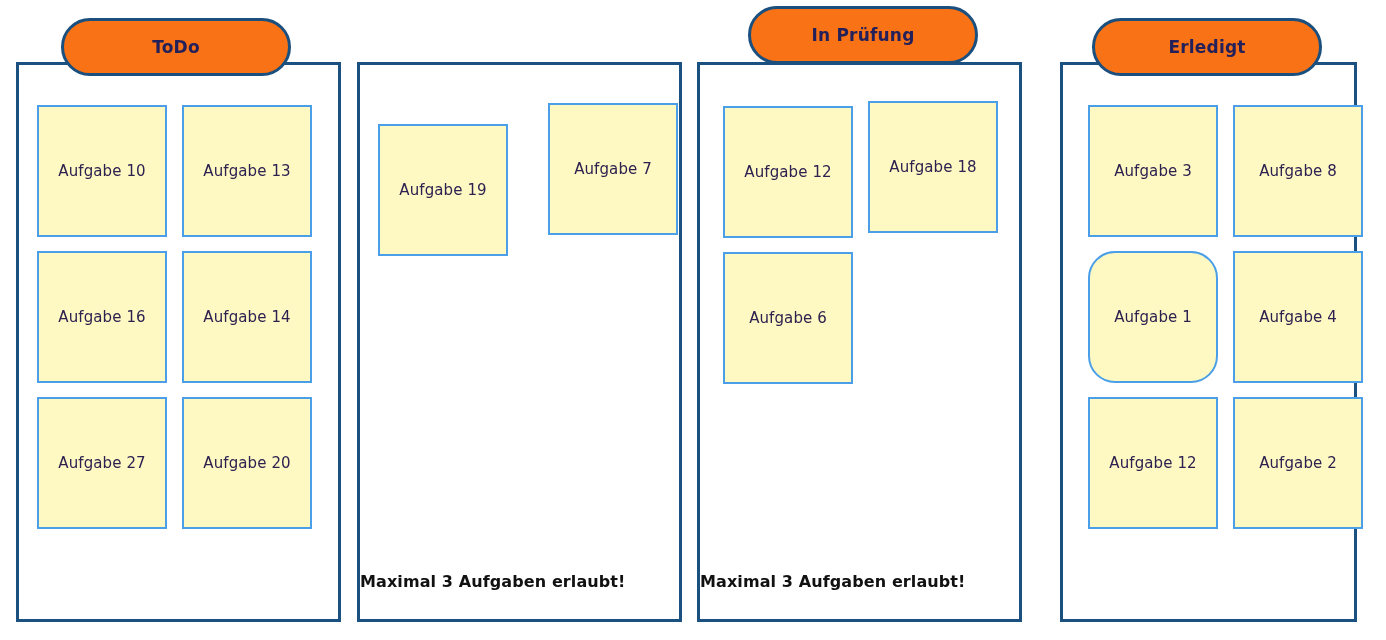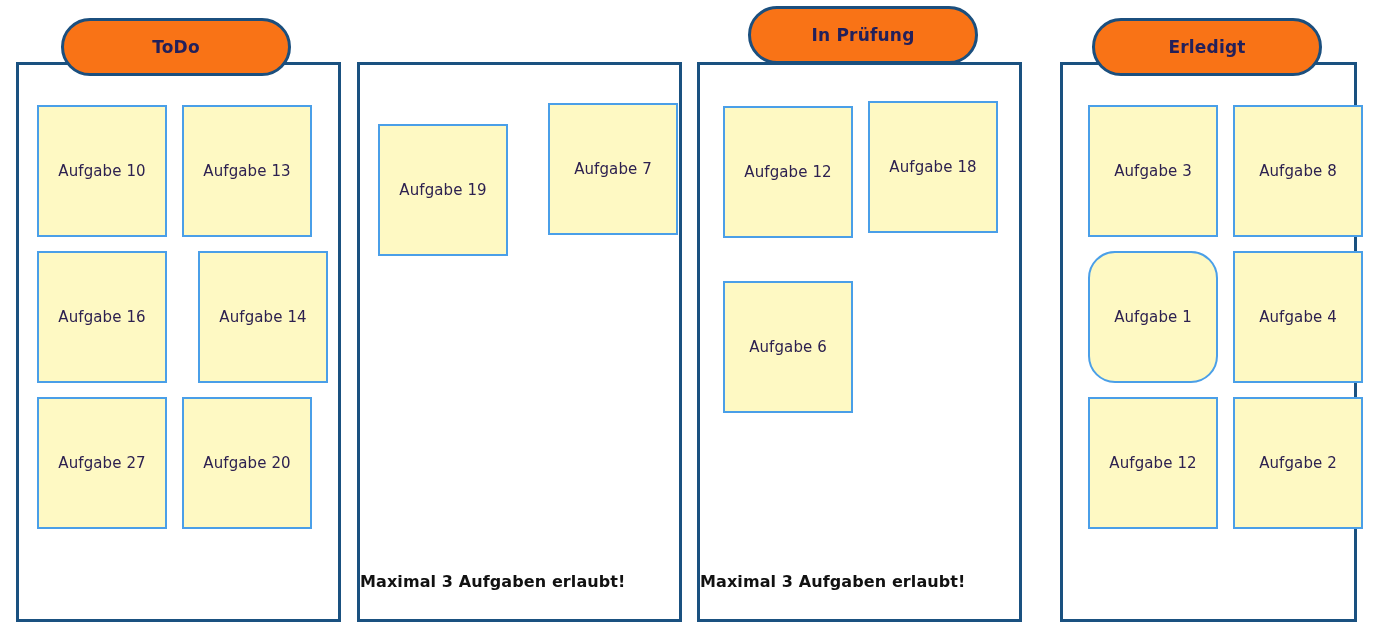--- a/index.html
+++ b/index.html
@@ -96,21 +96,21 @@
     <div class="column-body">
       <div class="card" style="left:18px; top:40px;">
         <span class="card-label">Aufgabe 10</span>
       </div>
       <div class="card" style="left:163px; top:40px;">
         <span class="card-label">Aufgabe 13</span>
       </div>
       <div class="card" style="left:18px; top:186px;">
         <span class="card-label">Aufgabe 16</span>
       </div>
-      <div class="card" style="left:163px; top:186px;margin-left:16px;">
+      <div class="card" style="left:163px; top:186px;">
         <span class="card-label">Aufgabe 14</span>
       </div>
       <div class="card" style="left:18px; top:332px;">
         <span class="card-label">Aufgabe 27</span>
       </div>
       <div class="card" style="left:163px; top:332px;">
         <span class="card-label">Aufgabe 20</span>
       </div>
     </div>
   </div>
@@ -131,21 +131,21 @@
   </div>
 
   <div class="column" style="left:697px; top:62px; width:325px; height:560px;">
     <div class="column-body">
       <div class="card" style="left:23px; top:41px;">
         <span class="card-label">Aufgabe 12</span>
       </div>
       <div class="card" style="left:168px; top:36px;">
         <span class="card-label">Aufgabe 18</span>
       </div>
-      <div class="card" style="left:23px; top:187px;margin-top:29px;">
+      <div class="card" style="left:23px; top:187px;">
         <span class="card-label">Aufgabe 6</span>
       </div>
       <div class="limit-note" style="left:0; top:507px;">Maximal 3 Aufgaben erlaubt!</div>
     </div>
   </div>
   <div class="header-pill" style="left:748px; top:6px; width:230px;">
     <span class="header-pill-label">In Prüfung</span>
   </div>
 
   <div class="column" style="left:1040px; top:62px; width:297px; height:560px;margin-left:20px;">

